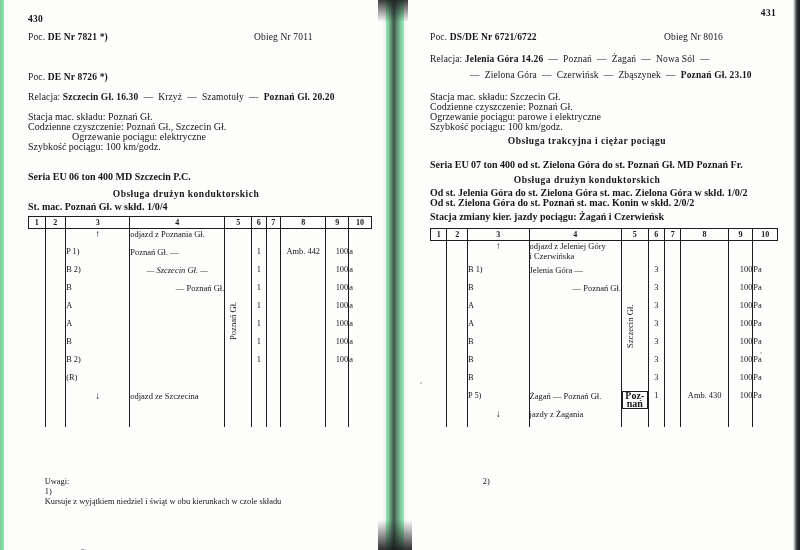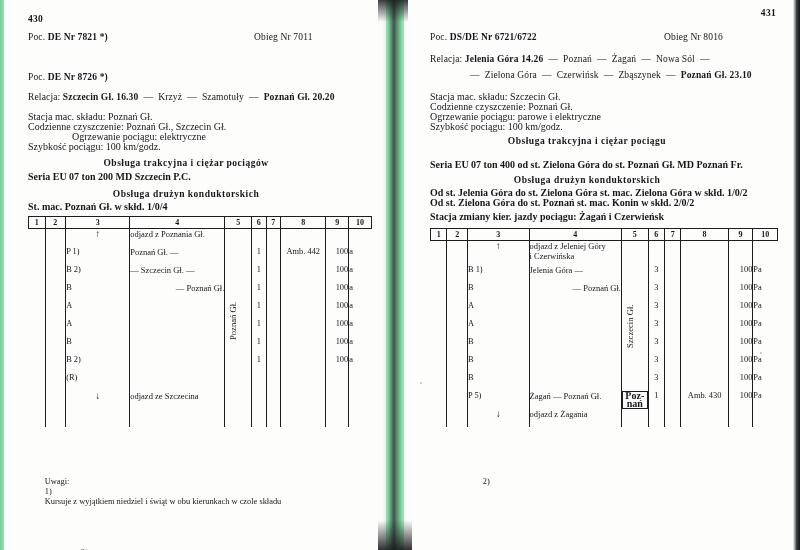--- a/index.html
+++ b/index.html
@@ -209,22 +209,21 @@
       <span>Szamotuły</span>
       <span>&nbsp;—&nbsp;</span>
       <span class="b">Poznań Gł. 20.20</span>
     </div>
 
     <div class="small-block" style="left:22px; top:112px;text-align:center;">Stacja mac. składu: Poznań Gł.</div>
     <div class="small-block" style="left:22px; top:122px;">Codzienne czyszczenie: Poznań Gł., Szczecin Gł.</div>
     <div class="small-block" style="left:34px; top:132px;margin-left:32px;">Ogrzewanie pociągu: elektryczne</div>
     <div class="small-block" style="left:22px; top:142px;">Szybkość pociągu: 100 km/godz.</div>
 
-    <div class="ctr" style="top:158px; left:10px; width:340px;">Obsługa trakcyjna i ciężar pociągów</div>
-    <div class="small-block b" style="left:22px; top:172px;">Seria EU 07 ton 200 MD Szczecin P.C.</div>
+    <div class="small-block b" style="left:22px; top:172px;">Seria EU 06 ton 400 MD Szczecin P.C.</div>
 
     <div class="ctr" style="top:189px; left:10px; width:340px;">Obsługa drużyn konduktorskich</div>
     <div class="small-block b" style="left:22px; top:202px;">St. mac. Poznań Gł. w skłd. 1/0/4</div>
 
     <table class="tbl" style="left:22px; top:216px; width:344px;">
       <colgroup>
         <col style="width:16px">
           <col style="width:20px">
           <col style="width:62px">
           <col style="width:92px">
@@ -272,21 +271,21 @@
         <td></td>
         <td class="cellpad c-center">Amb. 442</td>
         <td class="c-right b">100</td>
         <td class="outer-r cellpad">a</td>
       </tr>
 
       <tr class="body">
         <td class="outer-l"></td>
         <td></td>
         <td class="cellpad b">B 2)</td>
-        <td class="cellpad desc b" style="text-align:left;">— Szczecin Gł. —</td>
+        <td class="cellpad desc b" style="text-align:center;font-style:italic;">— Szczecin Gł. —</td>
         <td></td>
         <td class="c-center b">1</td>
         <td></td>
         <td class="cellpad c-center"></td>
         <td class="c-right b">100</td>
         <td class="outer-r cellpad">a</td>
       </tr>
 
       <tr class="body">
         <td class="outer-l"></td>
@@ -602,21 +601,21 @@
         <td></td>
         <td class="cellpad c-center">Amb. 430</td>
         <td class="c-right b">100</td>
         <td class="outer-r cellpad">Pa</td>
       </tr>
 
       <tr class="body">
         <td class="outer-l"></td>
         <td></td>
         <td class="cellpad c-center arrow">↓</td>
-        <td class="cellpad desc b">odjazd z Żagania</td>
+        <td class="cellpad desc b">jazdy z Żagania</td>
         <td></td>
         <td class="c-center"></td>
         <td></td>
         <td class="cellpad c-center"></td>
         <td class="c-right"></td>
         <td class="outer-r cellpad"></td>
       </tr>
     </tbody>
       </table>
 

